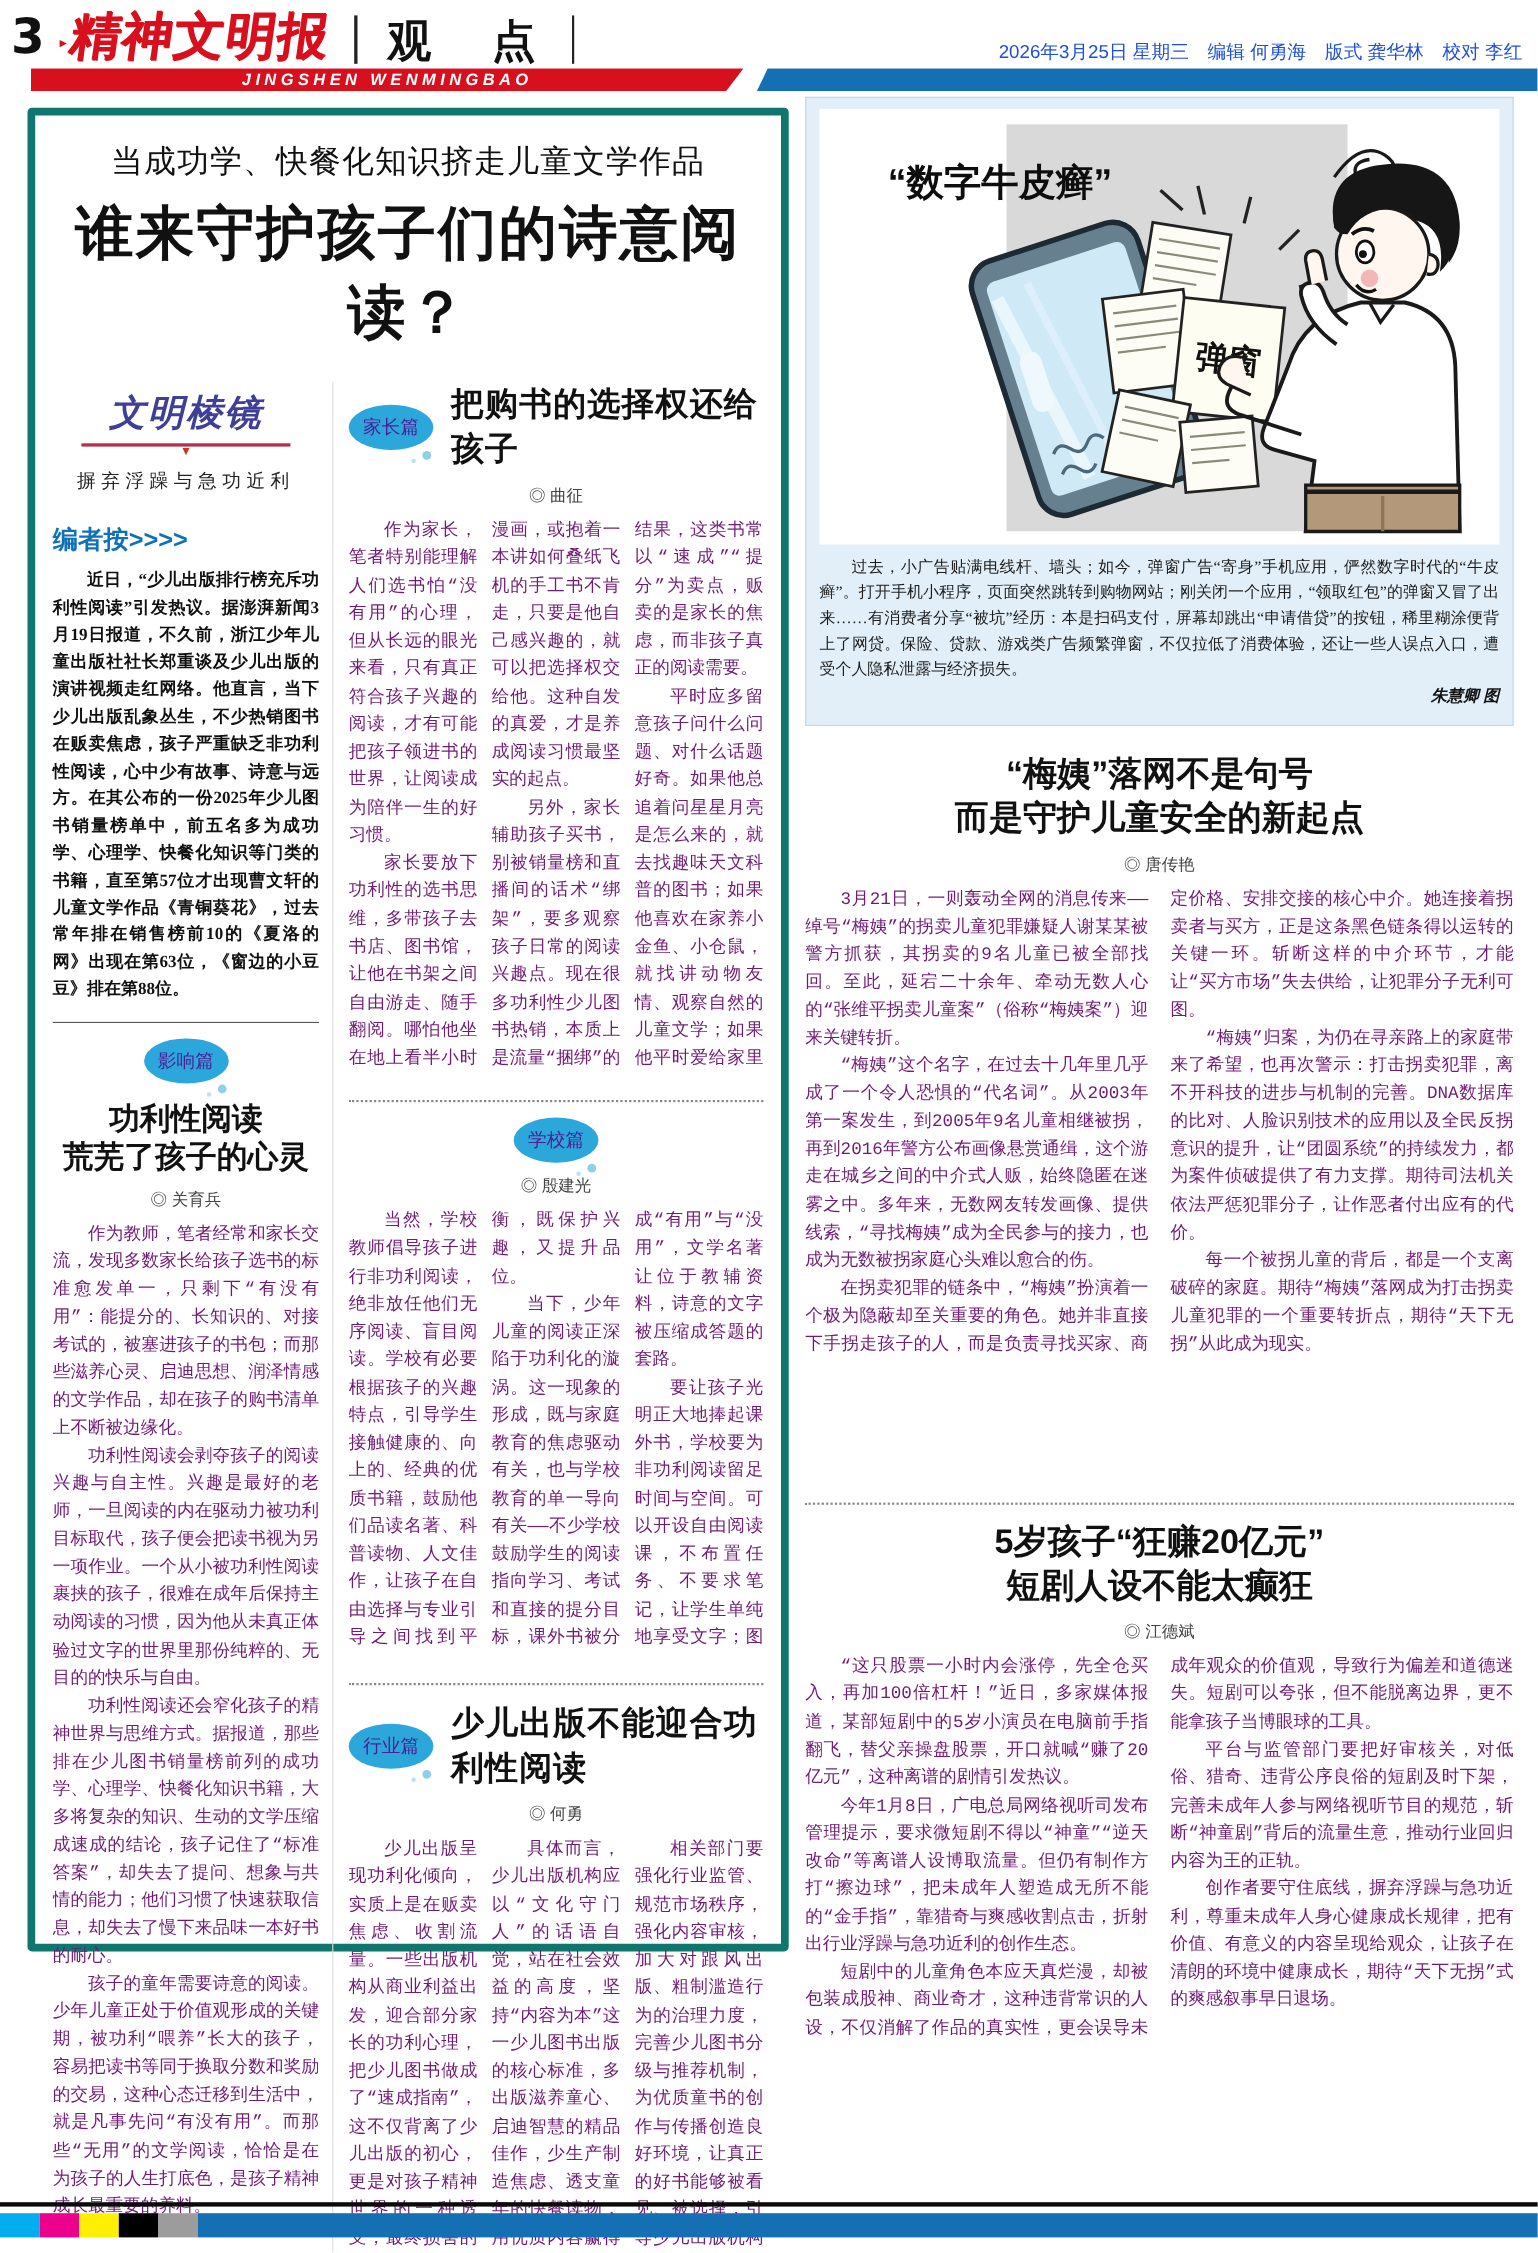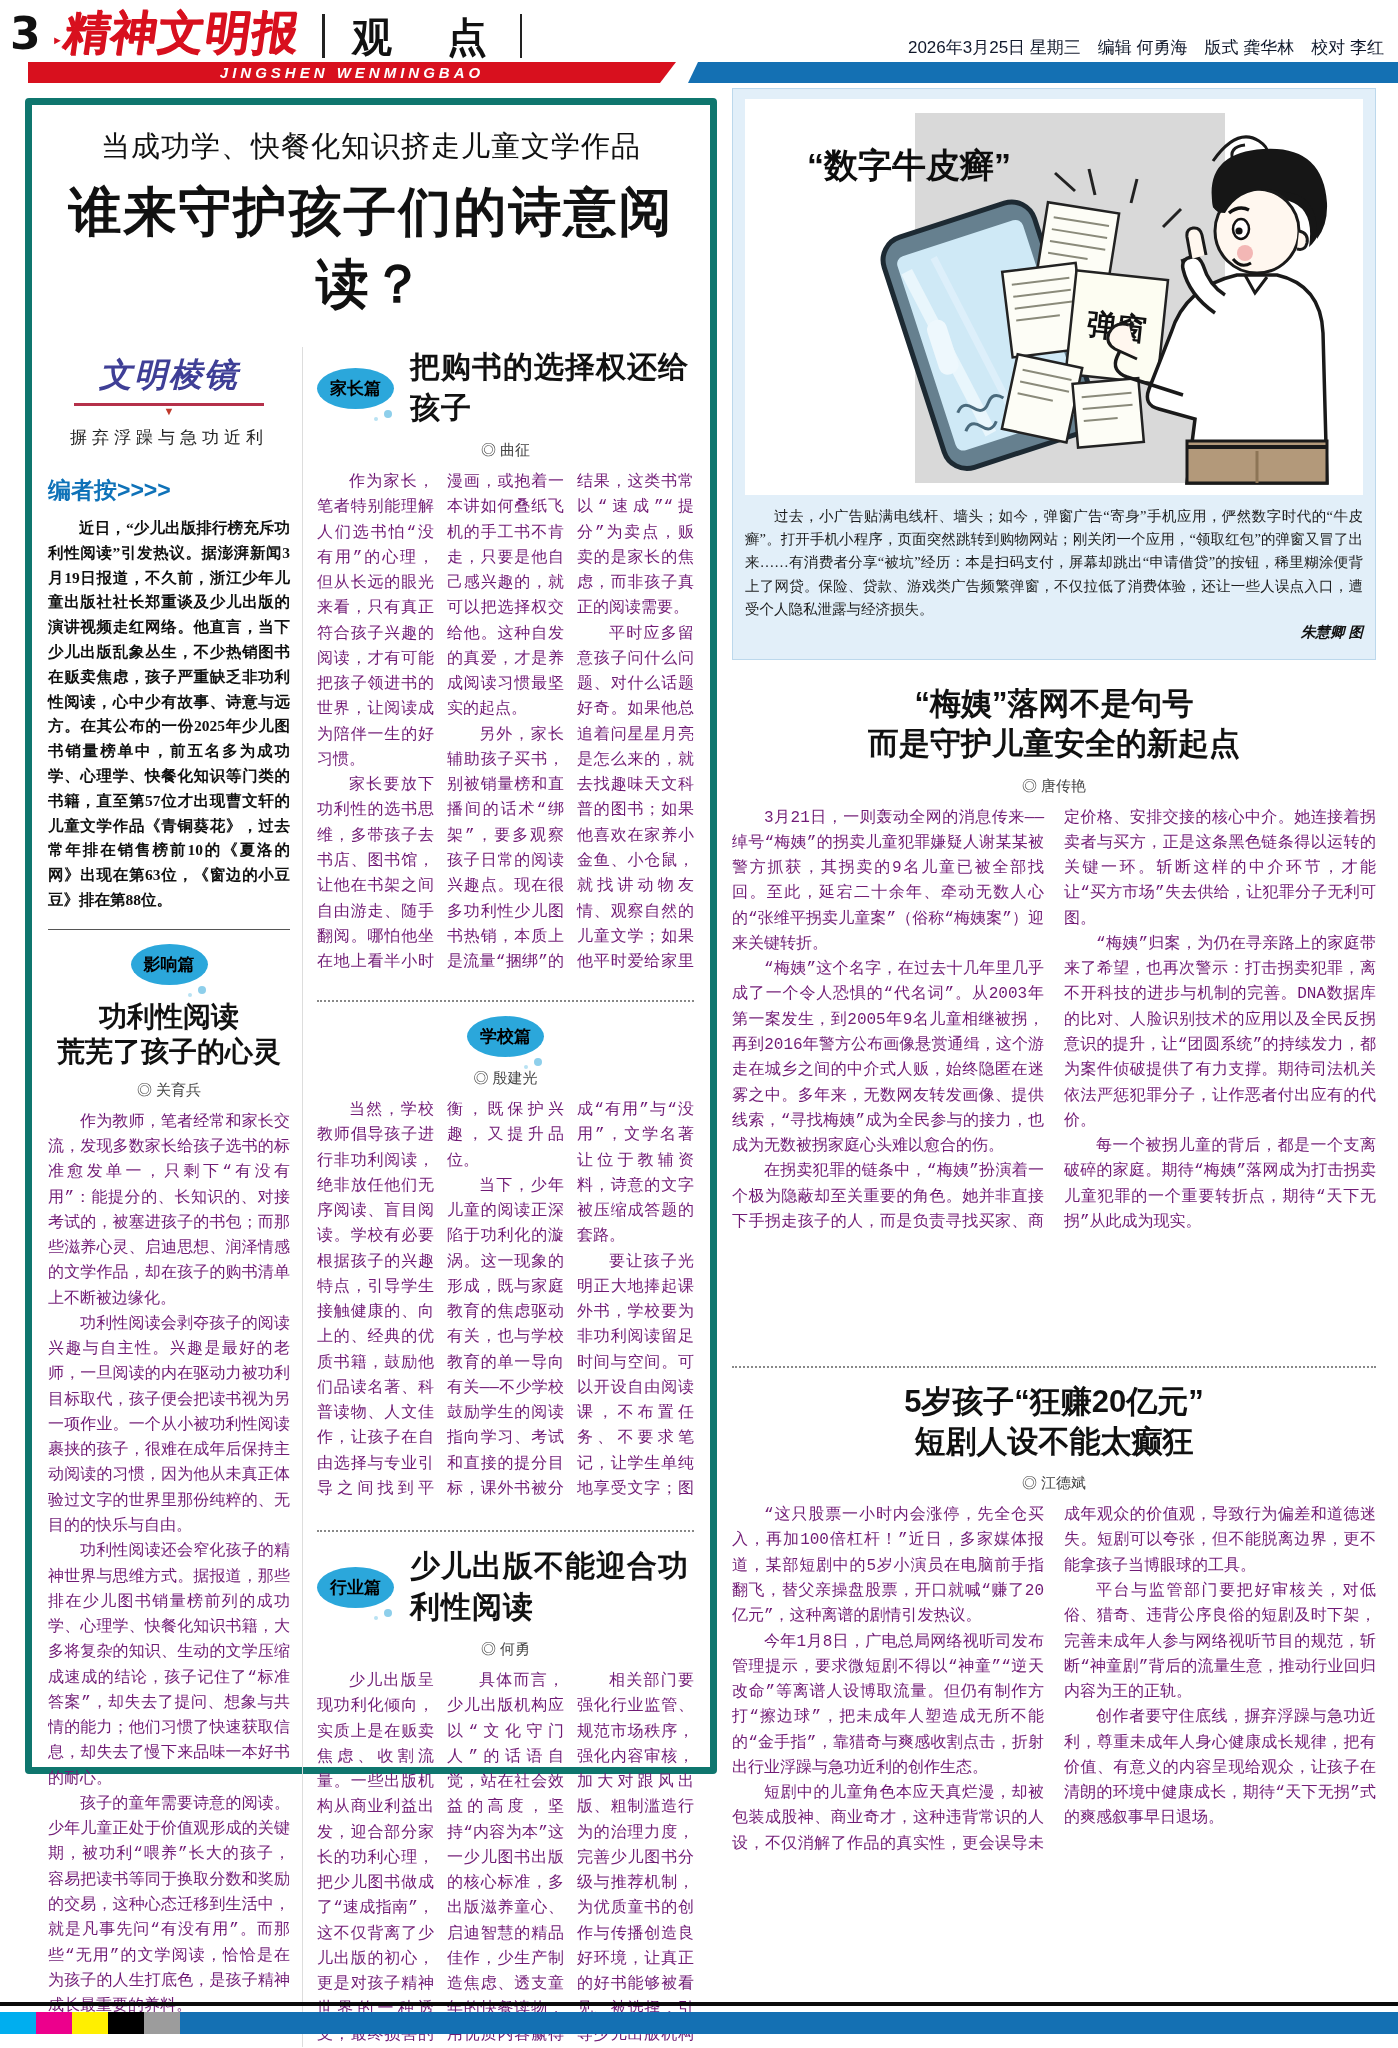--- a/index.html
+++ b/index.html
@@ -9,21 +9,21 @@
   }
   
   .hdr{position:absolute;top:6px;left:0;width:1398px;height:78px;}
   .pagenum{position:absolute;left:10px;top:2px;font-size:44px;font-weight:bold;font-family:"DejaVu Sans",sans-serif;}
   .pagenum-arrow{position:absolute;left:52px;top:28px;color:#d8101e;font-size:11px;}
   .masthead{position:absolute;left:64px;top:-4px;font-family:"DejaVu Serif",serif;font-weight:bold;
     font-size:46px;color:#d8101e;transform:skewX(-8deg);letter-spacing:1px;text-shadow:1px 1px 0 #d8101e;}
   .hdr-bar1{position:absolute;left:322px;top:8px;width:3px;height:44px;background:#222;}
   .section-name{position:absolute;left:352px;top:4px;font-size:40px;font-weight:bold;letter-spacing:22px;}
   .hdr-bar2{position:absolute;left:520px;top:8px;width:2px;height:44px;background:#222;}
-  .dateline{position:absolute;right:14px;top:30px;font-size:17px;color:#0f172a;}
+  .dateline{position:absolute;right:14px;top:30px;font-size:17px;color:#1d4ed8;}
   .band-red{position:absolute;left:28px;top:56px;width:648px;height:21px;background:#d8101e;
     clip-path:polygon(0 0,100% 0,calc(100% - 16px) 100%,0 100%);
     color:#fff;font-style:italic;font-weight:bold;font-size:15px;letter-spacing:4px;
     display:flex;align-items:center;justify-content:center;}
   .band-blue{position:absolute;left:688px;top:56px;width:710px;height:21px;background:#1470b3;
     clip-path:polygon(10px 0,100% 0,100% 100%,0 100%);}
   
   .feature{position:absolute;left:25px;top:98px;width:692px;height:1676px;border:7px solid #0f766e;
     border-radius:4px;box-sizing:border-box;padding:14px 16px;}
   .kicker{text-align:center;font-size:29px;font-weight:500;letter-spacing:1px;margin-top:8px;}
@@ -35,21 +35,21 @@
   .lens{text-align:center;margin-top:6px;}
   .lens-title{font-size:33px;font-weight:bold;font-style:italic;color:#3f3f96;letter-spacing:2px;}
   .lens-rule{height:3px;background:#b5314a;margin:5px 26px 0;}
   .lens-tri{color:#c0392b;font-size:11px;line-height:10px;}
   .lens-tag{font-size:17px;letter-spacing:5px;margin-top:10px;color:#222;}
   .ednote-label{color:#0f72b8;font-size:23px;font-weight:bold;margin:26px 0 10px;}
   .ednote p{font-family:"Liberation Serif",serif;font-weight:bold;font-size:15.5px;line-height:1.6;
     text-indent:2em;margin:0;color:#101010;text-align:justify;}
   .fcol-left hr{border:none;border-top:1px solid #555;margin:16px 0 14px;}
   
-  .bubble{display:inline-block;background:#2ba7db;color:#000000;font-weight:bold;font-size:17px;
+  .bubble{display:inline-block;background:#2ba7db;color:#4c1d95;font-weight:normal;font-size:17px;
     padding:9px 13px;border-radius:50%;position:relative;white-space:nowrap;}
   .bubble::after{content:"";position:absolute;right:2px;bottom:-9px;width:8px;height:8px;background:#8ecfeb;
     border-radius:50%;box-shadow:-12px 5px 0 -2px #b9e2f3;}
   .impact-head{text-align:center;}
   .impact-title{font-size:28px;font-weight:bold;line-height:1.25;margin-top:14px;text-align:center;}
   .author{text-align:center;font-size:15px;color:#444;margin:12px 0 10px;}
   .body-serif p{font-family:Liberation Mono, monospace;font-size:16px;line-height:1.58;text-indent:2em;
     margin:0;color:#701a75;text-align:justify;}
   .impact-body{height:975px;overflow:hidden;}
   

